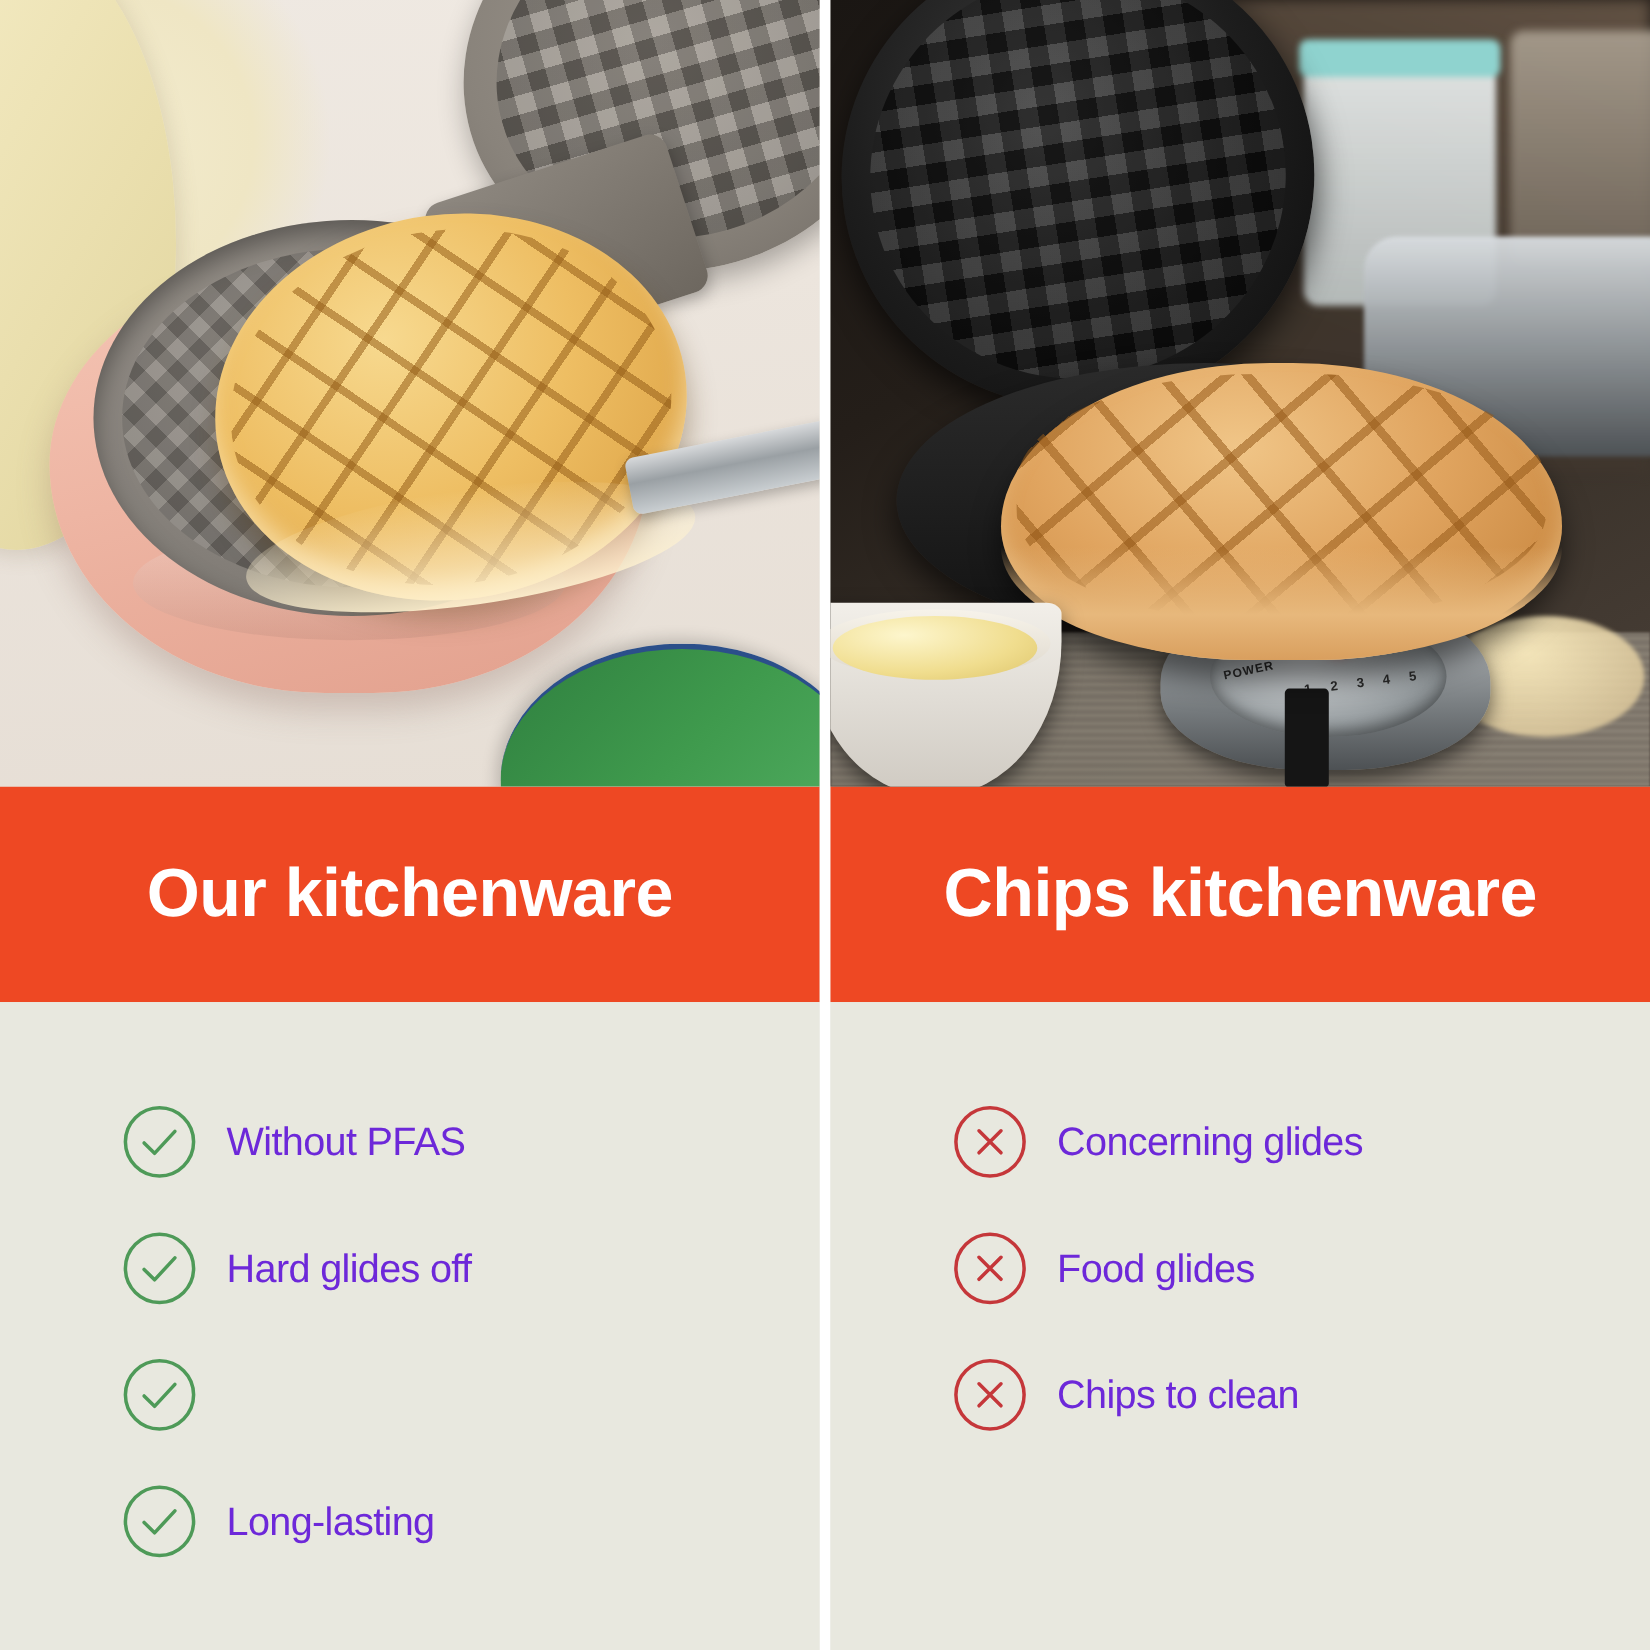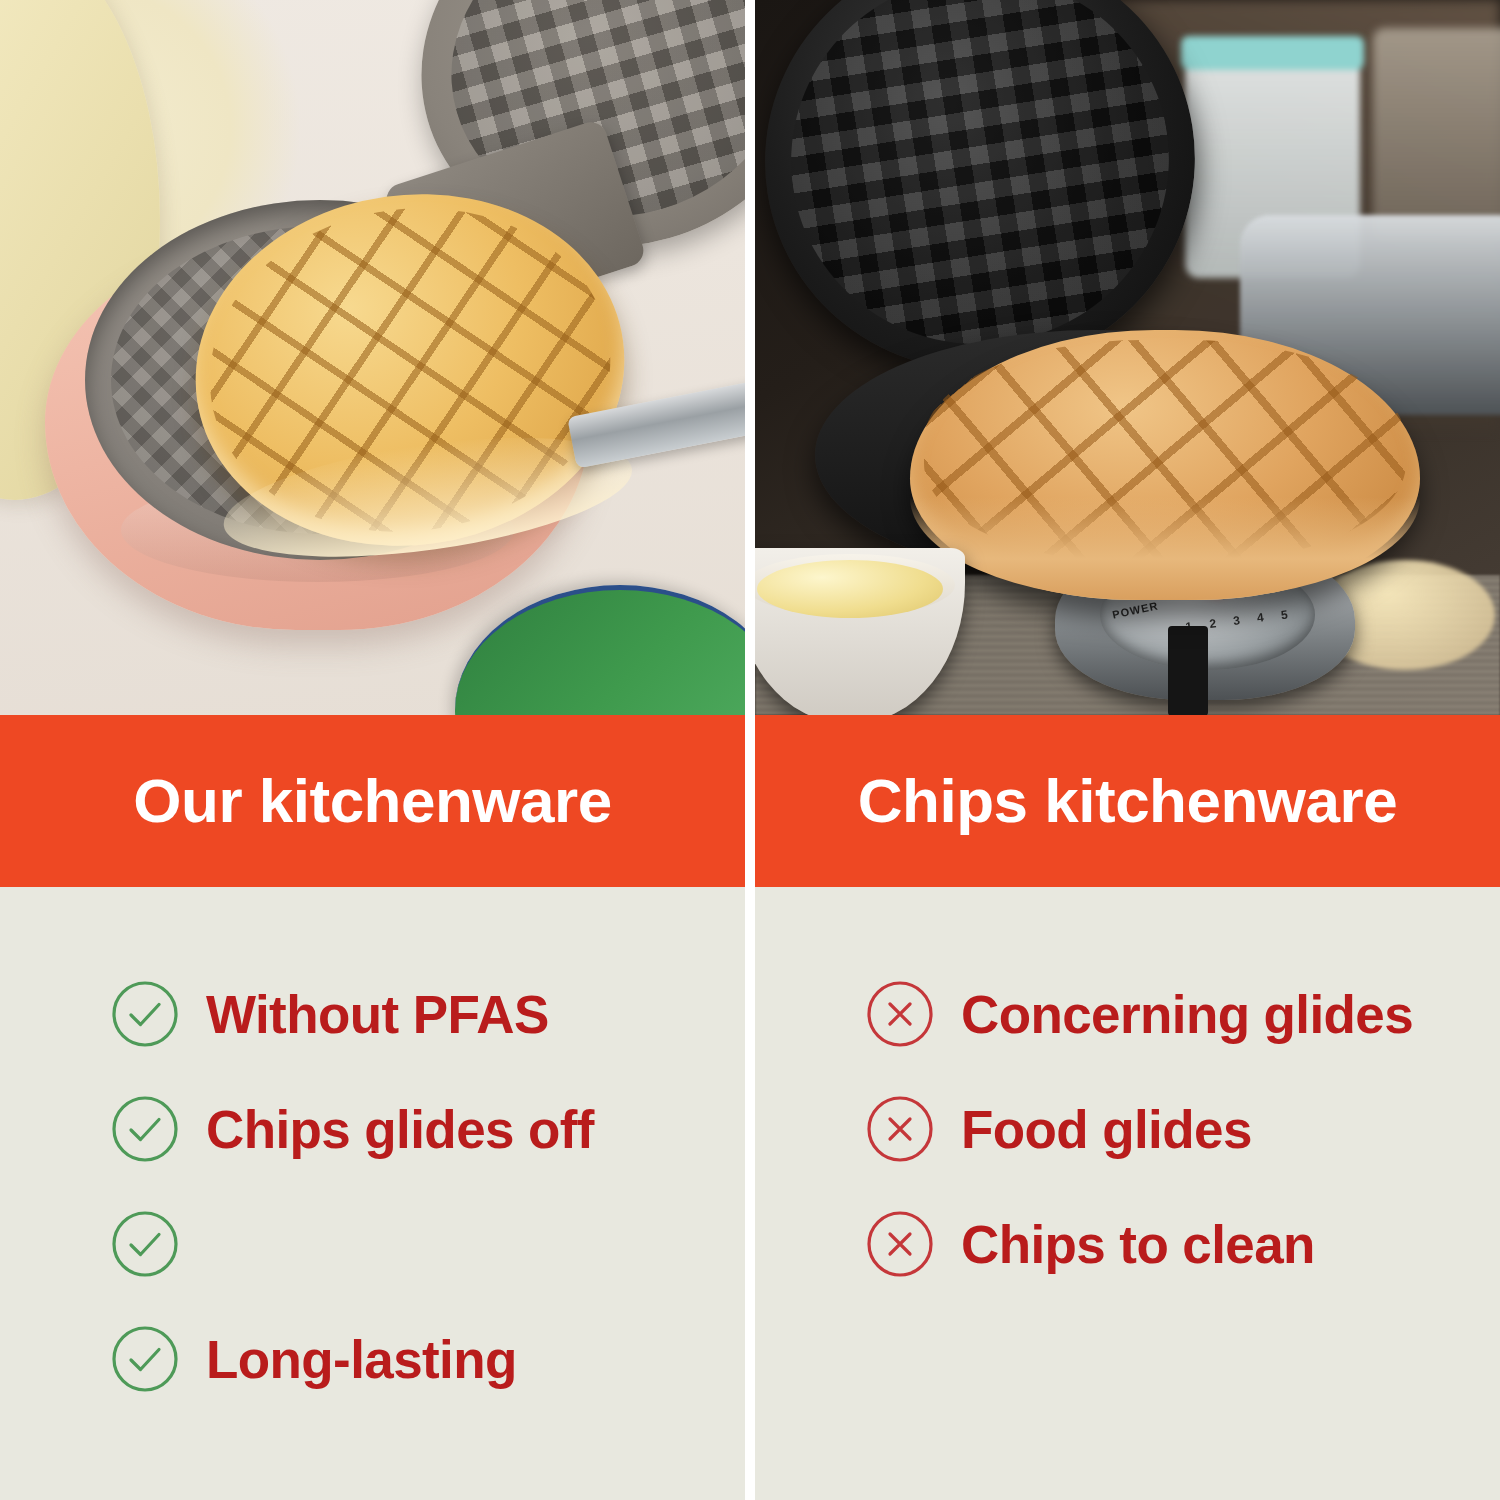--- a/index.html
+++ b/index.html
@@ -108,29 +108,29 @@
   .jar-b { position:absolute; left:618px; top:28px; width:160px; height:210px; border-radius:12px;
       background:linear-gradient(180deg,rgba(180,170,155,.8),rgba(120,110,98,.8)); filter:blur(4px); }
   .toaster { position:absolute; right:-30px; top:215px; width:290px; height:200px; border-radius:30px;
       background:linear-gradient(180deg,#d9dde0,#8d9397 55%,#4f5458); filter:blur(2px); opacity:.95; }
   .newspaper { position:absolute; left:0; bottom:0; width:100%; height:140px;
       background:repeating-linear-gradient(0deg,#bdb6a6 0 3px,#a9a296 3px 7px); opacity:.55; filter:blur(1px); }
   .syrup { position:absolute; left:560px; top:560px; width:180px; height:110px; border-radius:50%;
       background:radial-gradient(ellipse at 40% 30%,rgba(250,235,190,.95),rgba(225,200,150,.7)); filter:blur(2px); }
 
   
-  .banner { width:100%; height:172px; background:#EE4823; display:flex; align-items:center; justify-content:center; }
+  .banner { width:100%; height:196px; background:#EE4823; display:flex; align-items:center; justify-content:center; }
   .banner-title { color:#ffffff; font-size:62px; font-weight:700; letter-spacing:-0.5px; line-height:1; white-space:nowrap; }
 
   
   .list { flex:1; background:#E8E8DF; padding:92px 0 0 110px; }
   .list-row { display:flex; align-items:center; height:70px; margin-bottom:45px; }
   .icon-wrap { width:70px; height:70px; flex:0 0 70px; margin-right:26px; }
   .icon-wrap svg { display:block; width:70px; height:70px; }
-  .row-label { font-size:53px; font-weight:700; color:#b91c1c; letter-spacing:-0.6px; line-height:1; white-space:nowrap; }
+  .row-label { font-size:36px; font-weight:400; color:#6d28d9; letter-spacing:-0.6px; line-height:1; white-space:nowrap; }
 </style>
 </head>
 <body>
 
 <div class="board">
 
   <div class="column left">
 
     <div class="photo ph-left">
       <div class="plate-yellow"></div>
@@ -159,21 +159,21 @@
         <span class="row-label">Without PFAS</span>
       </div>
 
       <div class="list-row">
         <span class="icon-wrap">
           <svg viewBox="0 0 70 70">
               <circle cx="35" cy="35" r="31" fill="none" stroke="#4E9A58" stroke-width="3.2"></circle>
               <path d="M21 36 L30.5 45.5 L49 25.5" fill="none" stroke="#4E9A58" stroke-width="3.2" stroke-linecap="round" stroke-linejoin="round"></path>
             </svg>
         </span>
-        <span class="row-label">Chips glides off</span>
+        <span class="row-label">Hard glides off</span>
       </div>
 
       <div class="list-row">
         <span class="icon-wrap">
           <svg viewBox="0 0 70 70">
               <circle cx="35" cy="35" r="31" fill="none" stroke="#4E9A58" stroke-width="3.2"></circle>
               <path d="M21 36 L30.5 45.5 L49 25.5" fill="none" stroke="#4E9A58" stroke-width="3.2" stroke-linecap="round" stroke-linejoin="round"></path>
             </svg>
         </span>
       </div>

